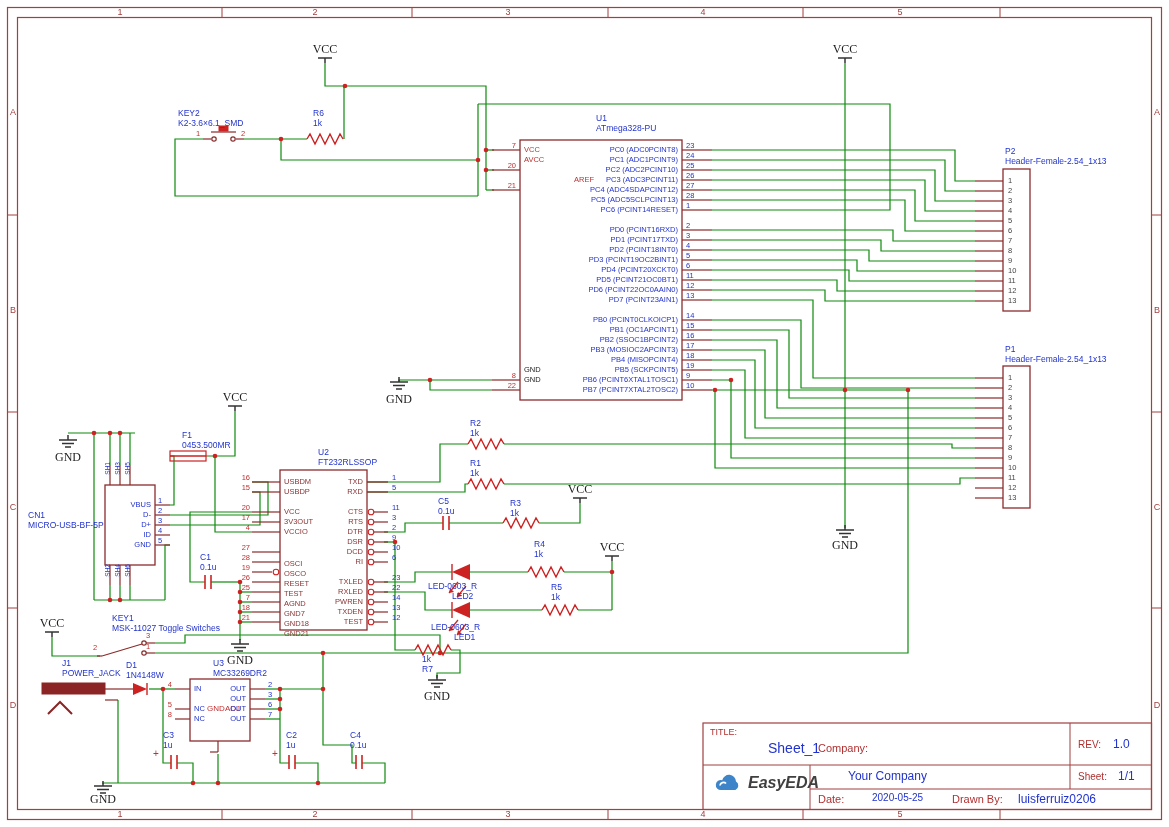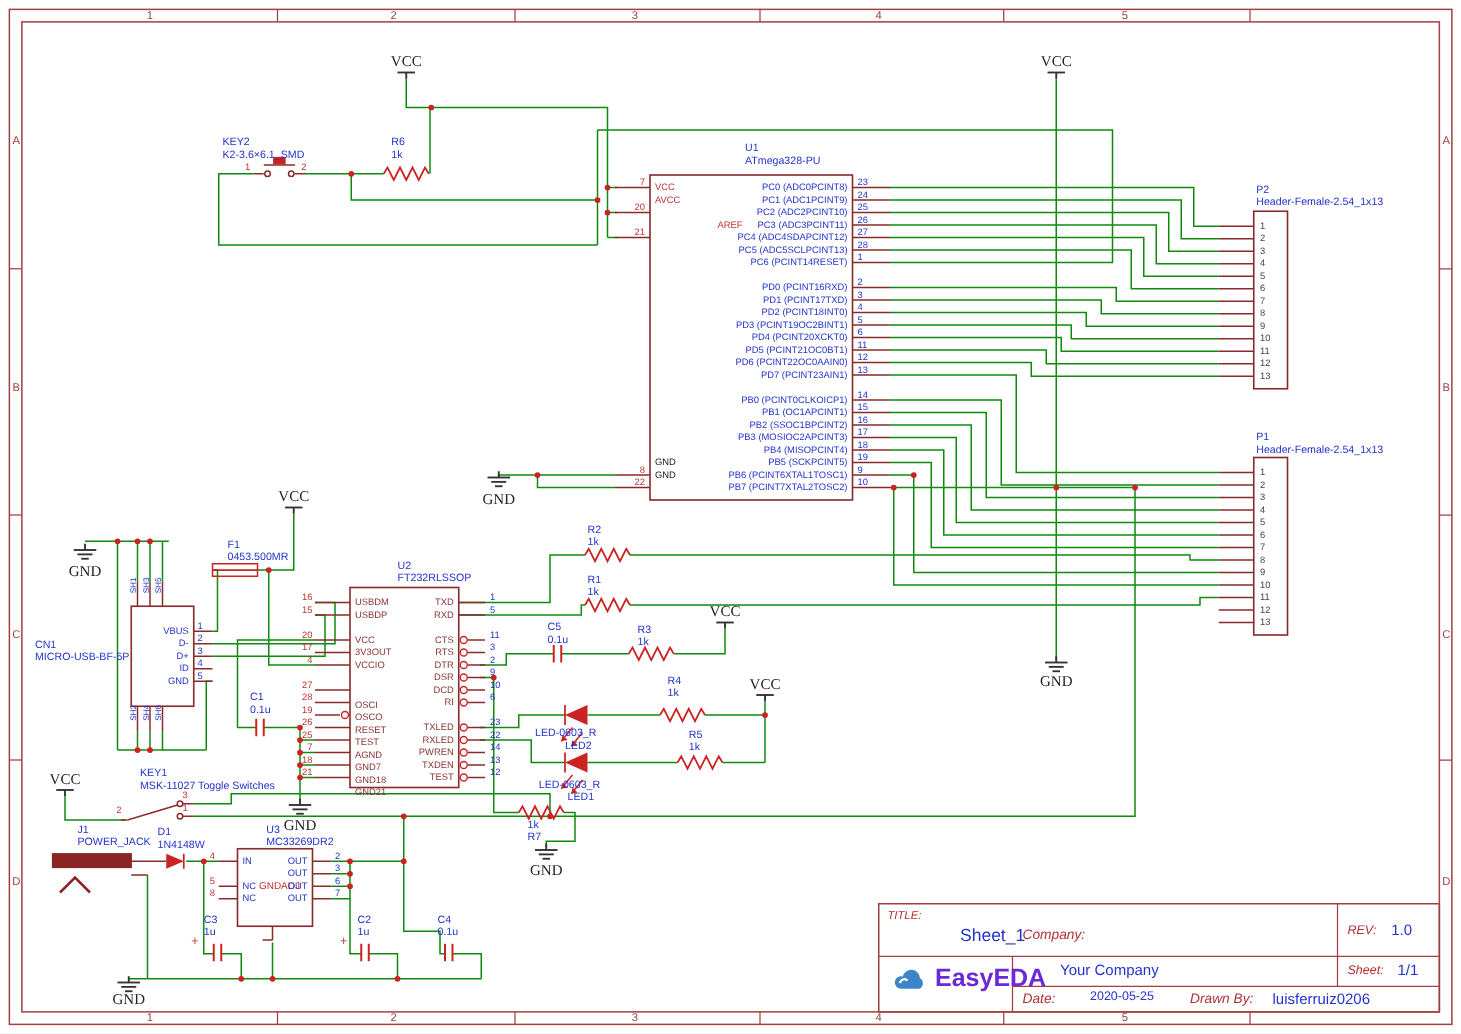--- a/index.html
+++ b/index.html
@@ -19,24 +19,24 @@
   .lbl span{display:block;}
   .netlbl{position:absolute;width:36px;text-align:center;font-family:"Liberation Serif",serif;
           font-size:12px;color:#222;}
   .pnum{position:absolute;font-size:7.5px;color:#c03030;white-space:nowrap;}
   .redtxt{position:absolute;font-size:8px;color:#c03030;white-space:nowrap;}
   .vtext{position:absolute;writing-mode:vertical-rl;transform:rotate(180deg);
          font-size:6.5px;color:#2233cc;line-height:8px;}
   .frame-num{position:absolute;font-size:9px;color:#a04040;text-align:center;width:30px;line-height:10px;}
   .frame-row{position:absolute;font-size:9px;color:#a04040;text-align:center;width:10px;line-height:10px;}
   
-  .tb-label{position:absolute;color:#b03030;white-space:nowrap;font-style:italic;}
+  .tb-label{position:absolute;color:#b03030;white-space:nowrap;}
   .tb-value{position:absolute;color:#2233cc;white-space:nowrap;}
   .logo{position:absolute;left:712px;top:772px;display:flex;align-items:center;gap:4px;}
-  .logo span{font-size:20px;font-weight:bold;color:#6d28d9;}
+  .logo span{font-size:16px;font-weight:bold;font-style:italic;color:#404040;}
 </style>
 </head>
 <body>
 
 <div class="sheet">
   <svg class="gfx" id="gfx" width="1169" height="827">
       <rect x="7.5" y="7.5" width="1154" height="812" stroke="#a04040" fill="none" stroke-width="1.2"></rect>
       <rect x="17.5" y="17.5" width="1134" height="792" stroke="#a04040" fill="none" stroke-width="1.2"></rect>
       <line x1="222" y1="7.5" x2="222" y2="17.5" stroke="#a04040" stroke-width="1"></line>
       <line x1="222" y1="809.5" x2="222" y2="819.5" stroke="#a04040" stroke-width="1"></line>

